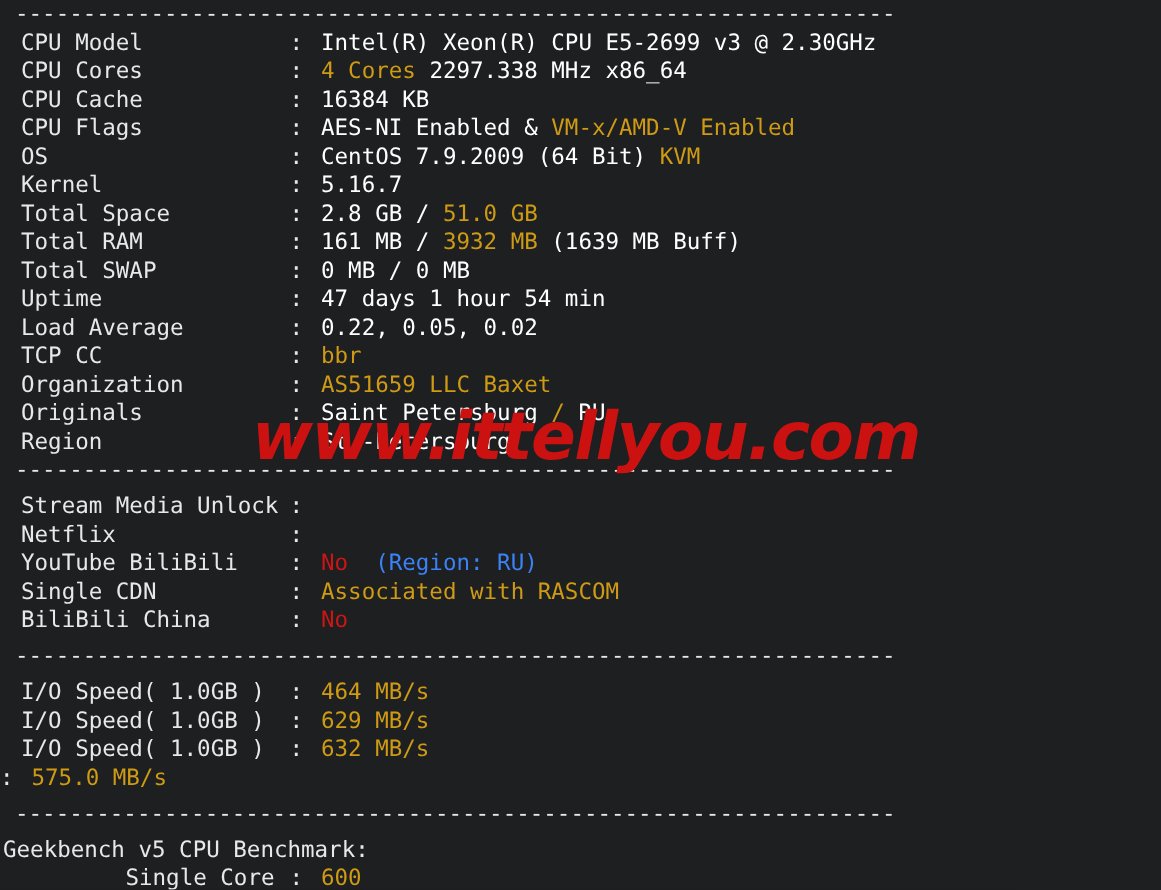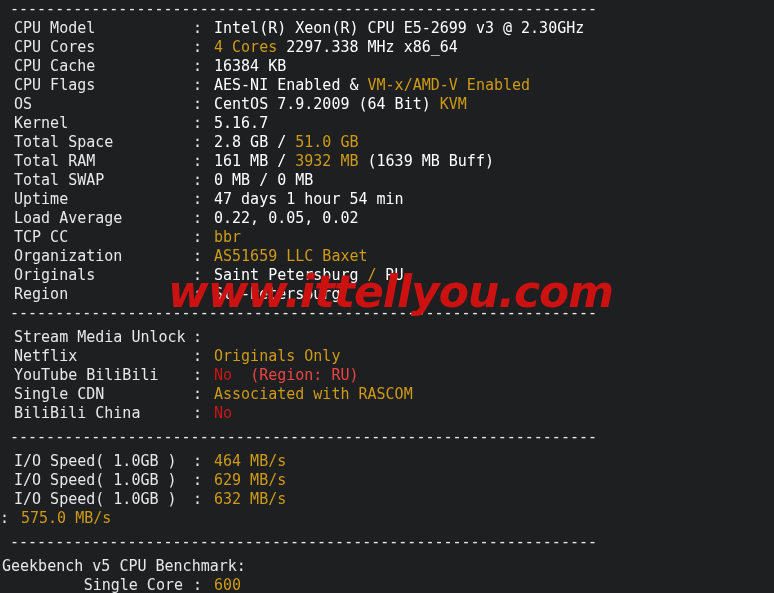--- a/index.html
+++ b/index.html
@@ -48,21 +48,21 @@
     width: 21px;
     color: #e8e8e8;
   }
   .val {
     flex: 1 1 auto;
     white-space: pre;
   }
   .cy { color: #ffffff; }
   .am { color: #cf9a14; text-align: right; }
   .rd { color: #cc1515; }
-  .gn { color: #ef4444; }
+  .gn { color: #3b82f6; }
   .wt { color: #e8e8e8; }
 
   .sep {
     height: 19px;
     padding-left: 10px;
     overflow: hidden;
     white-space: nowrap;
     color: #e8e8e8;
     letter-spacing: 0px;
   }
@@ -121,21 +121,21 @@
 
   <div class="spacer-sm"></div>
 
   <div class="row">
     <span class="label">Stream Media Unlock</span>
     <span class="colon">:</span>
     <span class="val"></span>
   </div>
 
   <div id="stream-rows">
-      <div class="row"><span class="label">Netflix</span><span class="colon">:</span><span class="val"><span class="am">Originals Only</span></span></div>
+      <div class="row"><span class="label">Netflix</span><span class="colon">:</span></div>
       <div class="row"><span class="label">YouTube BiliBili</span><span class="colon">:</span><span class="val"><span class="rd">No</span><span class="wt">  </span><span class="gn">(Region: RU)</span></span></div>
       <div class="row"><span class="label">Single CDN</span><span class="colon">:</span><span class="val"><span class="am">Associated with RASCOM</span></span></div>
       <div class="row"><span class="label">BiliBili China</span><span class="colon">:</span><span class="val"><span class="rd">No</span></span></div>
     </div>
 
   <div class="spacer-sm"></div>
 
   <div class="sep"><span>-----------------------------------------------------------------</span></div>
 
   <div class="spacer-sm"></div>

